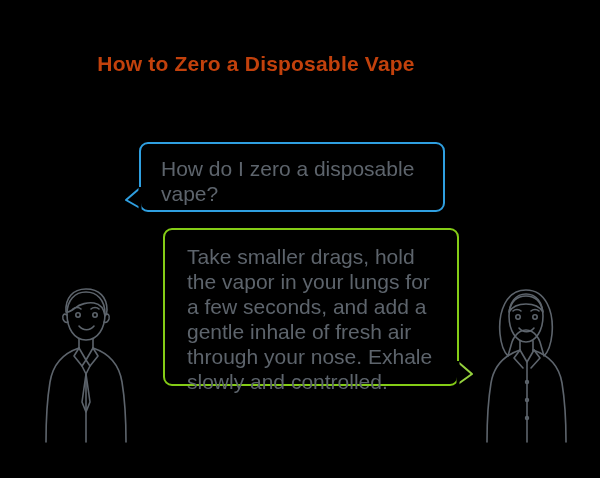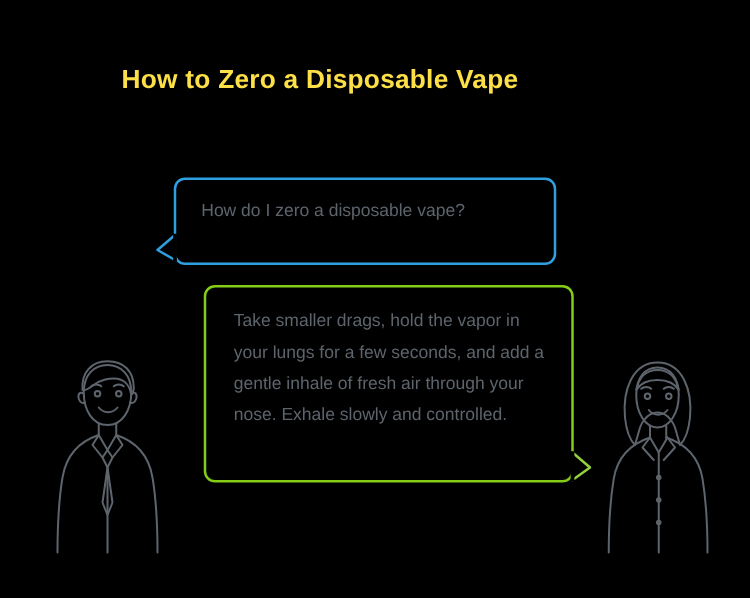--- a/index.html
+++ b/index.html
@@ -22,21 +22,21 @@
     height: 478px;
     background: #000000;
   }
 
   .title {
     position: absolute;
     left: 0;
     top: 52px;
     width: 512px;
     text-align: center;
-    color: #fde047;
+    color: #c2410c;
     font-size: 21px;
     font-weight: bold;
     letter-spacing: 0.2px;
   }
 
   
   .bubble {
     position: absolute;
     box-sizing: border-box;
     border-radius: 9px;
@@ -58,21 +58,21 @@
     height: 158px;
     border: 2px solid #84cc16;
   }
 
   .bubble-text {
     position: absolute;
     left: 20px;
     right: 16px;
     top: 12px;
     color: #5d646c;
-    font-size: 14px;
+    font-size: 21px;
     line-height: 25px;
     white-space: pre-line;
   }
   .bubble-a .bubble-text {
     top: 14px;
     left: 22px;
   }
 
   
   .tail {

